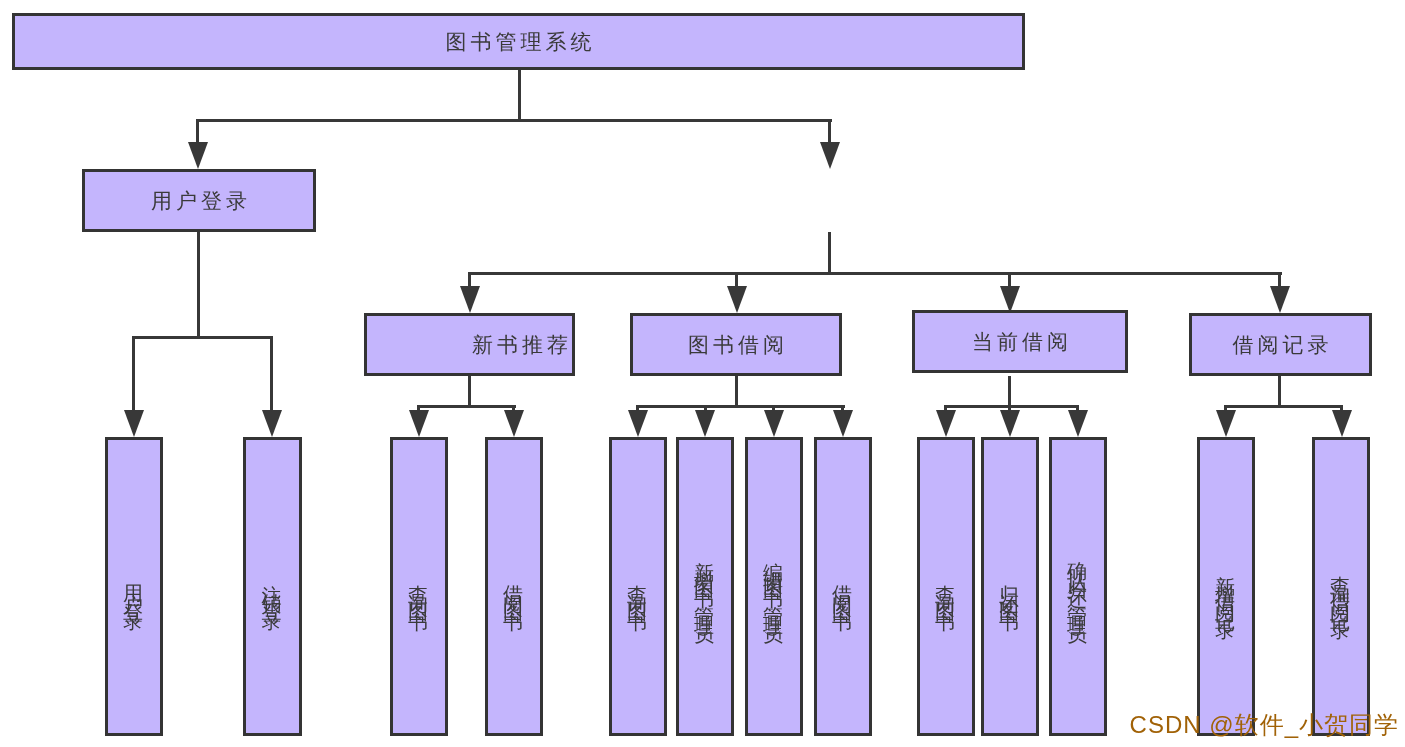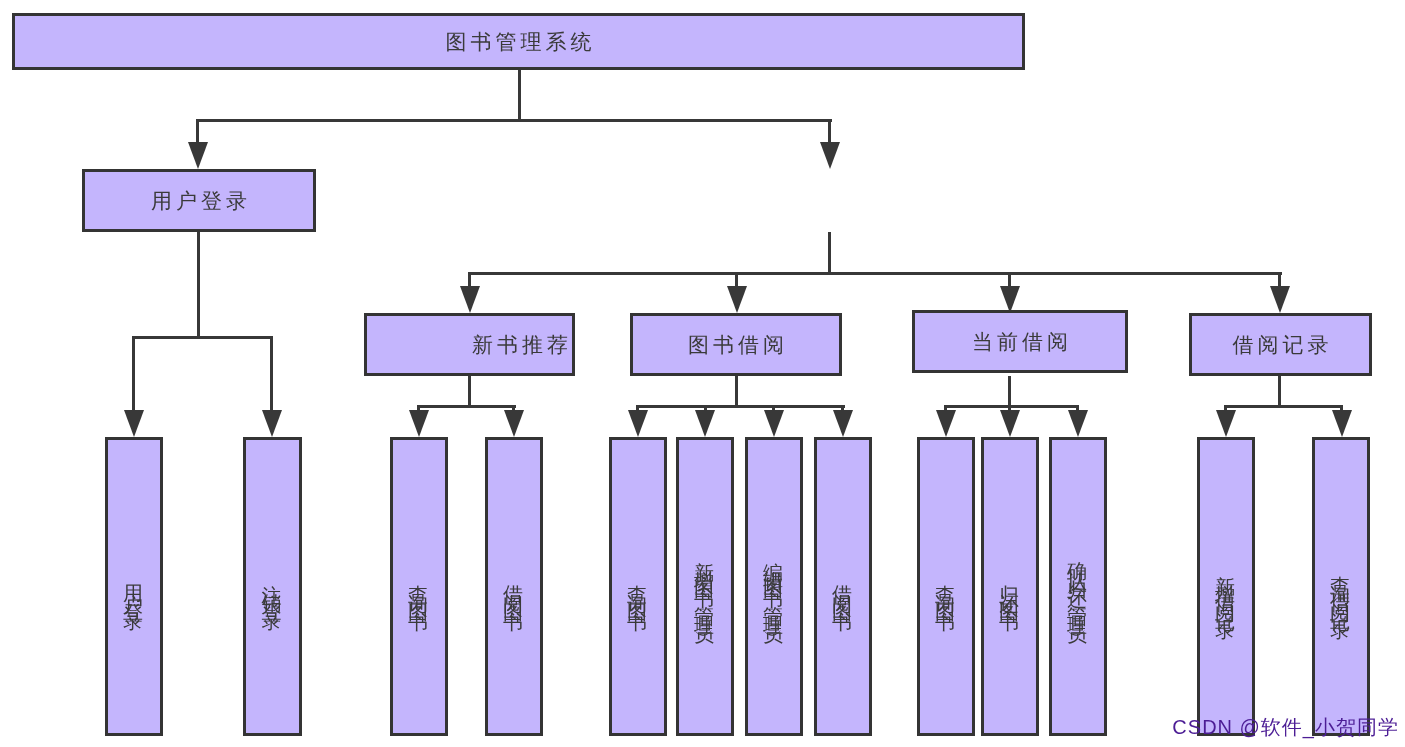--- a/index.html
+++ b/index.html
@@ -38,22 +38,22 @@
   .hline{position:absolute;height:3px;background:#383838;}
   .arrow{
     position:absolute;width:0;height:0;
     border-left:10px solid transparent;
     border-right:10px solid transparent;
     border-top:27px solid #383838;
   }
   .watermark{
     position:absolute;
     right:6px;bottom:6px;
-    font-size:20px;
-    color:#4c1d95;
+    font-size:24px;
+    color:#a16207;
     letter-spacing:1px;
     z-index:5;
     white-space:nowrap;
   }
 </style>
 </head>
 <body>
 
 <div class="canvas">
 

